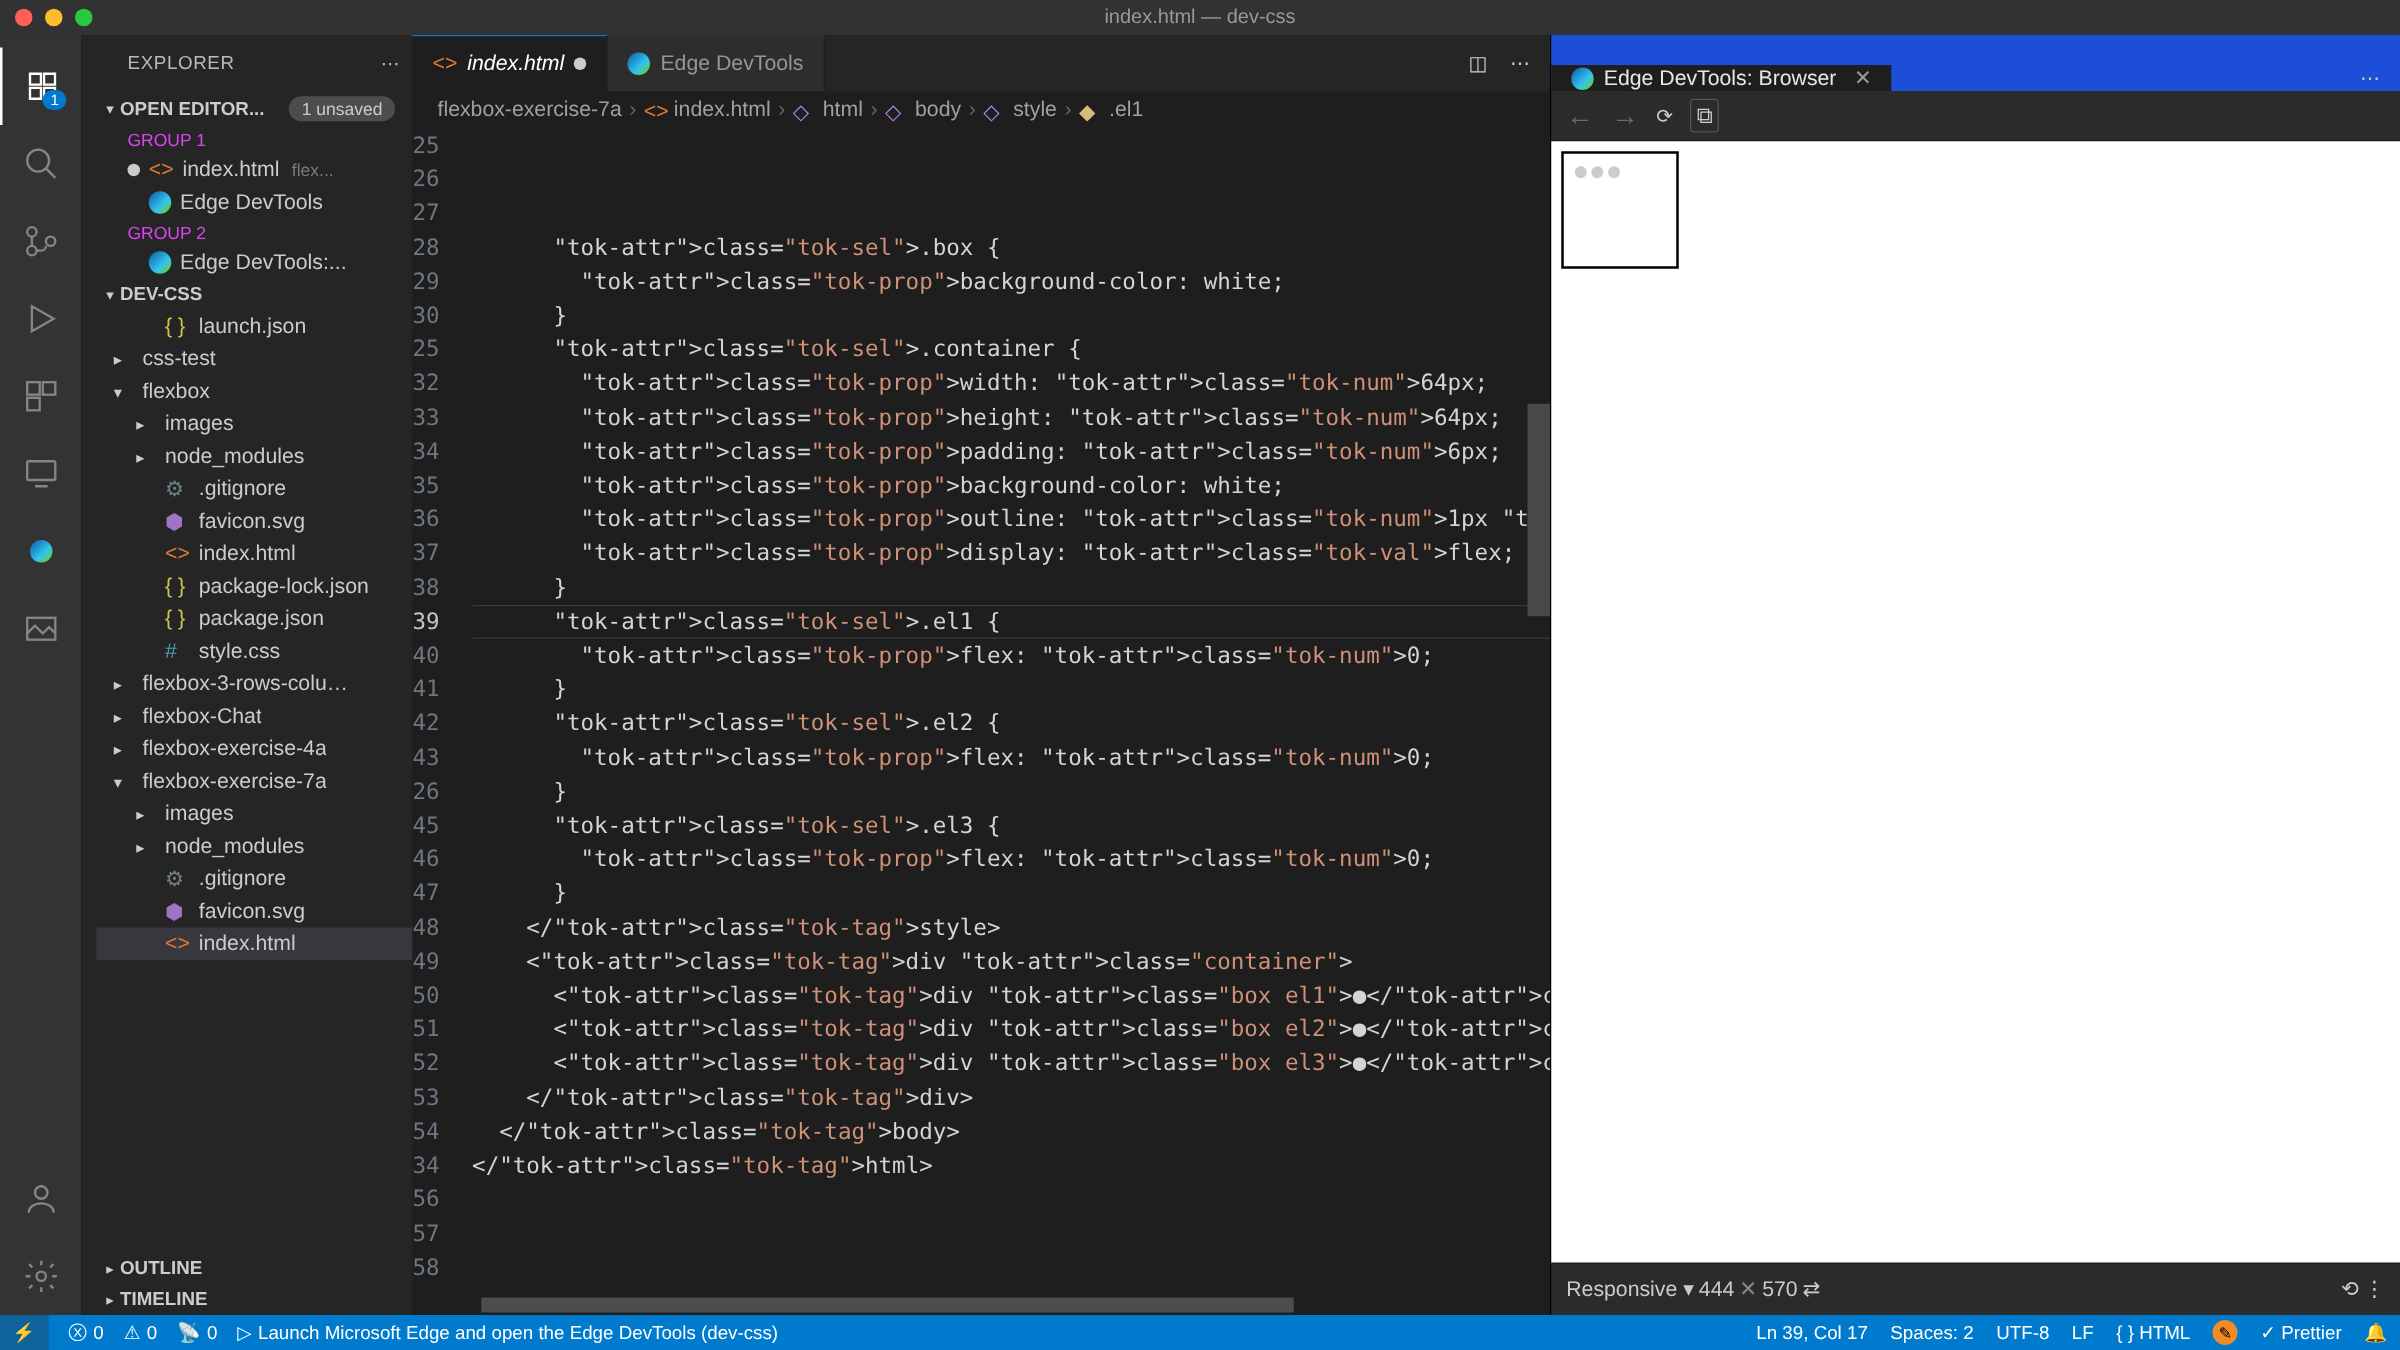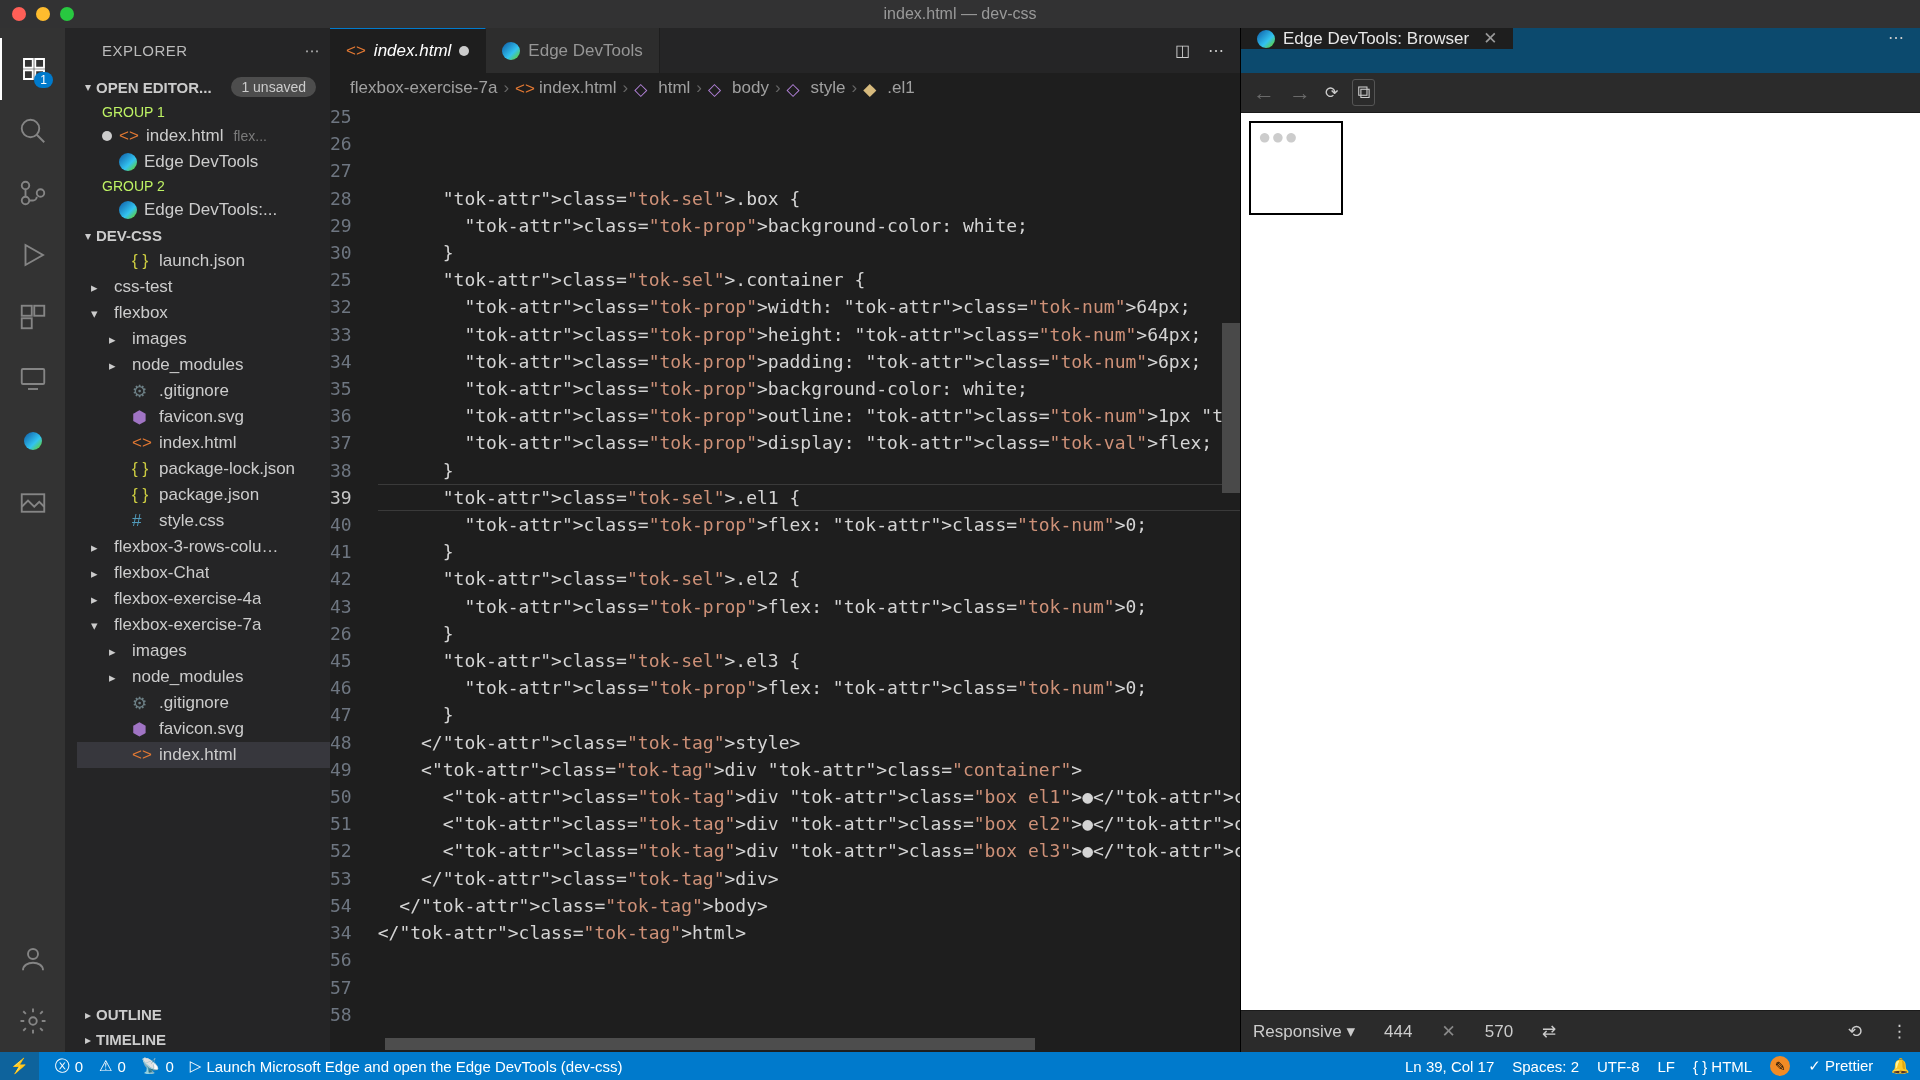--- a/index.html
+++ b/index.html
@@ -98,21 +98,21 @@
 .unsaved-badge {
   background: #4d4d4d;
   color: #ccc;
   border-radius: 10px;
   padding: 2px 10px;
   font-size: 14px;
   margin-left: auto;
   margin-right: 6px;
 }
 .group-label {
-  color: #bef264;
+  color: #d946ef;
   font-size: 14px;
   padding: 3px 25px;
 }
 .tree-item {
   display: flex;
   align-items: center;
   padding: 3px 0 3px 25px;
   gap: 7px;
   cursor: pointer;
 }
@@ -228,23 +228,23 @@
 }
 .devtools-pane {
   width: 680px;
   background: #1e1e1e;
   display: flex;
   flex-direction: column;
   border-left: 1px solid #000;
 }
 .dt-tabbar {
   height: 45px;
-  background: #0c4a6e;
-  display: flex;
-  align-items: flex-start;
+  background: #1d4ed8;
+  display: flex;
+  align-items: flex-end;
 }
 .dt-tab {
   display: flex;
   align-items: center;
   gap: 8px;
   padding: 0 16px;
   background: #1e1e1e;
   color: #e8e8e8;
   font-size: 17px;
 }
@@ -288,21 +288,21 @@
   display: flex;
   gap: 0;
 }
 .flex-demo .dot { font-size: 22px; line-height: 14px; }
 .dt-bottom {
   height: 42px;
   background: #2b2b2b;
   display: flex;
   align-items: center;
   padding: 0 12px;
-  gap: 29px;
+  gap: 4px;
   border-top: 1px solid #1b1b1b;
   font-size: 17px;
   color: #ccc;
 }
 .dt-bottom .sep-x { color: #888; }
 .dt-bottom .rot, .dt-bottom .more { margin-left: auto; }
 .status-bar {
   height: 28px;
   background: #007acc;
   color: #fff;

